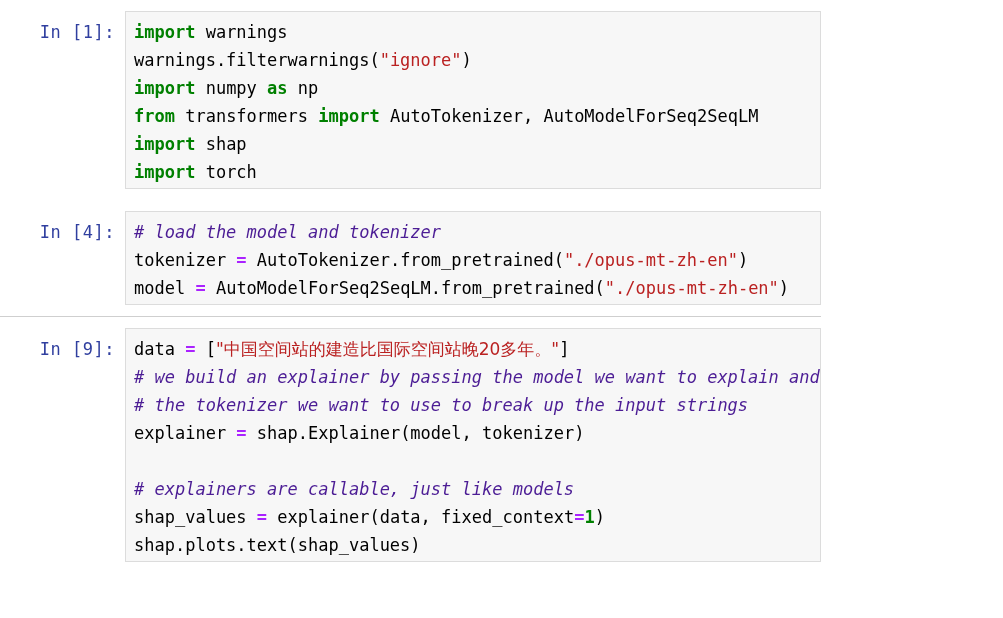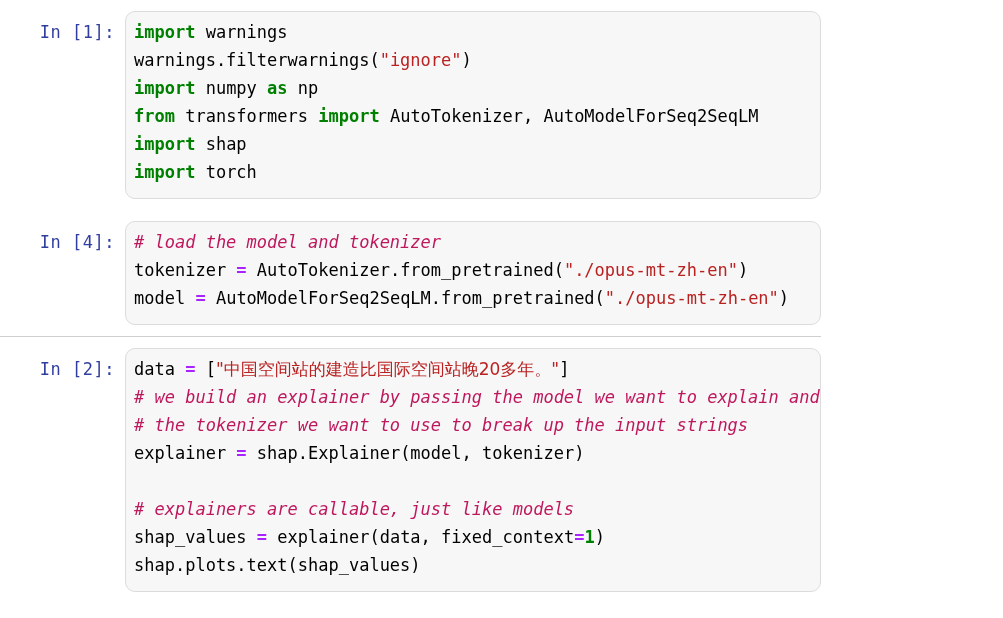--- a/index.html
+++ b/index.html
@@ -47,22 +47,22 @@
     letter-spacing: 0.5px;
     white-space: pre;
     user-select: none;
   }
 
   .input-area {
     flex: 1 1 auto;
     min-width: 0;
     background: #f7f7f7;
     border: 1px solid #dcdcdc;
-    border-radius: 10px;
-    padding: 6px 8px 12px 8px;
+    border-radius: 0;
+    padding: 6px 8px 2px 8px;
     box-sizing: border-box;
     overflow: hidden;
   }
 
   .code {
     margin: 0;
     font-family: "DejaVu Sans Mono", "Liberation Mono", monospace;
     font-size: 17px;
     line-height: 28px;
     color: #000000;
@@ -74,21 +74,21 @@
     min-height: 28px;
     white-space: pre;
   }
   .code .line.blank {
     height: 28px;
   }
 
   
   .kw       { color: #008000; font-weight: bold; }   
   .str      { color: #ba2121; }                      
-  .com      { color: #be185d; font-style: italic; }  
+  .com      { color: #4c1d95; font-style: italic; }  
   .op       { color: #aa22ff; font-weight: bold; }   
   .num      { color: #008000; font-weight: bold; }   
   .plain    { color: #000000; }
 
   .cjk {
     font-family: "DejaVu Sans", "Liberation Sans", sans-serif;
   }
 </style>
 </head>
 <body>
@@ -103,18 +103,18 @@
   </div>
 
   <div class="cell">
     <div class="prompt">In [4]:</div>
     <div class="input-area">
       <pre class="code"><span class="line"><span class="com"># load the model and tokenizer</span></span><span class="line"><span class="plain">tokenizer </span><span class="op">=</span><span class="plain"> AutoTokenizer.from_pretrained(</span><span class="str">"./opus-mt-zh-en"</span><span class="plain">)</span></span><span class="line"><span class="plain">model </span><span class="op">=</span><span class="plain"> AutoModelForSeq2SeqLM.from_pretrained(</span><span class="str">"./opus-mt-zh-en"</span><span class="plain">)</span></span></pre>
     </div>
   </div>
 
   <div class="cell divided-top">
-    <div class="prompt">In [2]:</div>
+    <div class="prompt">In [9]:</div>
     <div class="input-area">
       <pre class="code"><span class="line"><span class="plain">data </span><span class="op">=</span><span class="plain"> [</span><span class="str cjk">"中国空间站的建造比国际空间站晚20多年。"</span><span class="plain">]</span></span><span class="line"><span class="com"># we build an explainer by passing the model we want to explain and</span></span><span class="line"><span class="com"># the tokenizer we want to use to break up the input strings</span></span><span class="line"><span class="plain">explainer </span><span class="op">=</span><span class="plain"> shap.Explainer(model, tokenizer)</span></span><span class="line blank">​</span><span class="line"><span class="com"># explainers are callable, just like models</span></span><span class="line"><span class="plain">shap_values </span><span class="op">=</span><span class="plain"> explainer(data, fixed_context</span><span class="op">=</span><span class="num">1</span><span class="plain">)</span></span><span class="line"><span class="plain">shap.plots.text(shap_values)</span></span></pre>
     </div>
   </div>
 </div>
 
 </body></html>

